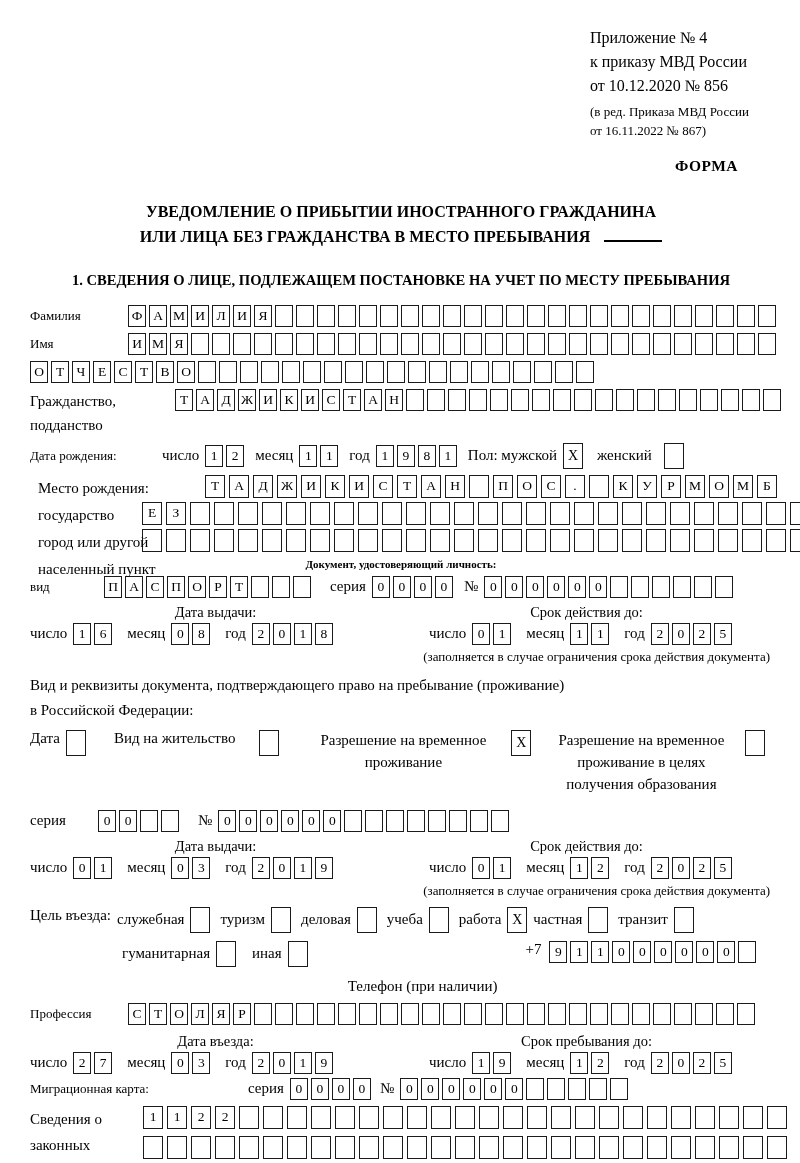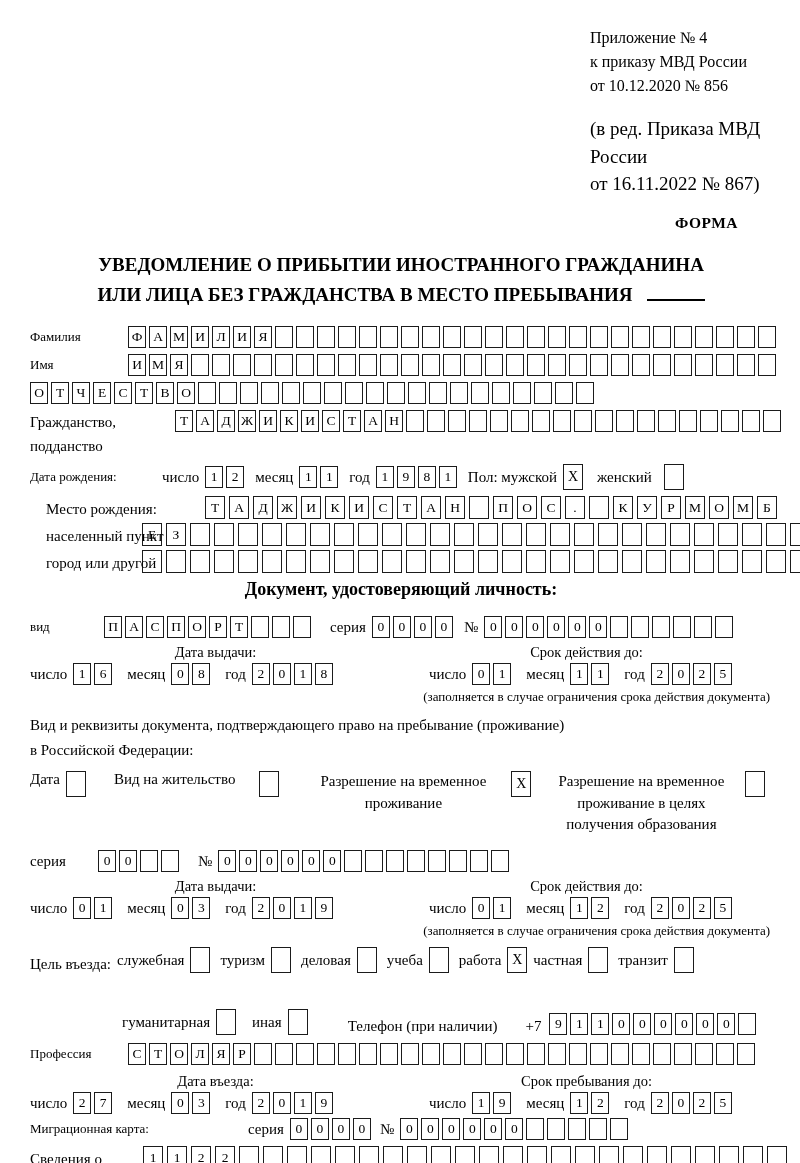--- a/index.html
+++ b/index.html
@@ -1,24 +1,24 @@
 <!DOCTYPE html>
 <html><head>
 <meta charset="utf-8">
 <style>
   html,body{margin:0;padding:0;background:#fff;}
   body{width:800px;height:1163px;font-family:"Liberation Serif",serif;color:#000;}
   .page{box-sizing:border-box;width:800px;height:1163px;padding:26px 28px 0 30px;overflow:hidden;}
 
   
   .appendix{margin-left:560px;font-size:16px;line-height:1.5;}
-  .appendix-note{margin-left:560px;font-size:19px;line-height:1.45;margin-top:17px;}
+  .appendix-note{margin-left:560px;font-size:13px;line-height:1.45;margin-top:5px;}
   .form-word{text-align:right;padding-right:34px;font-weight:bold;font-size:15.5px;margin-top:16px;letter-spacing:.5px;}
 
-  .title{margin-top:18px;text-align:center;font-weight:bold;font-size:19px;line-height:1.6;}
+  .title{margin-top:24px;text-align:center;font-weight:bold;font-size:16px;line-height:1.6;}
   .title-blank{display:inline-block;width:58px;border-bottom:2px solid #000;margin-left:14px;}
   .sec-heading{margin-top:22px;text-align:center;font-weight:bold;font-size:14.6px;white-space:nowrap;}
 
   .content{margin-top:16px;}
   .row{display:flex;align-items:center;margin-bottom:6px;}
   .row.top{align-items:flex-start;}
   .lbl{font-size:13px;flex-shrink:0;}
   .lbl-block{font-size:15px;line-height:24px;flex-shrink:0;}
 
   .boxes{display:inline-flex;flex-wrap:nowrap;}
@@ -27,42 +27,42 @@
            font-size:13.5px;background:#fff;flex-shrink:0;}
   .wide .cellbox{width:20px;height:23px;margin-right:4px;}
   .checkbox{box-sizing:border-box;display:inline-flex;align-items:center;justify-content:center;
             width:20px;height:26px;border:1.8px solid #1b1b1b;font-size:14px;background:#fff;flex-shrink:0;}
 
   .w95{width:98px;} .w145{width:145px;} .w175{width:175px;}
   .ml6{margin-left:6px;} .ml8{margin-left:8px;} .ml10{margin-left:10px;} .ml14{margin-left:14px;}
   .ml16{margin-left:16px;} .ml24{margin-left:24px;} .ml28{margin-left:28px;} .ml40{margin-left:40px;margin-top:37px;}
   .mr8{margin-right:8px;}
 
-  .center-bold{ text-align:center;font-weight:bold;font-size:18px;margin:6px 0 16px 0;}
+  .center-bold{ text-align:center;font-weight:bold;font-size:11px;margin:6px 0 6px 0;}
   .date-headers{display:flex;font-size:14.5px;margin-bottom:2px;}
   .date-headers .half{width:50%;text-align:center;}
   .daterow{display:flex;align-items:center;margin-bottom:4px;}
   .daterow .half{width:50%;display:flex;align-items:center;}
   .daterow .half.right{padding-left:28px;box-sizing:border-box;}
   .dlbl{font-size:15px;margin-right:6px;}
   .dgroup{display:inline-flex;align-items:center;margin-right:12px;}
   .note{font-size:13px;text-align:right;padding-right:2px;margin-bottom:8px;}
 
   .plain{font-size:15px;line-height:1.65;}
   .permit-row{display:flex;align-items:flex-start;margin:8px 0 14px 0;}
   .permit-lbl{font-size:15px;}
   .permit-lbl.c2{width:200px;text-align:center;line-height:1.45;}
   .permit-lbl.c3{width:192px;text-align:center;line-height:1.45;}
 
-  .purpose-row{display:flex;align-items:flex-end;margin-bottom:8px;font-size:15px;}
+  .purpose-row{display:flex;align-items:flex-start;margin-bottom:8px;font-size:15px;}
   .purpose-item{display:inline-flex;align-items:center;}
   .purpose-item .checkbox{margin-left:6px;}
 
   .birthplace{position:relative;margin-bottom:4px;}
-  .bp-labels{position:absolute;left:16px;top:0;width:172px;font-size:15px;line-height:27px;}
+  .bp-labels{position:absolute;left:8px;top:0;width:172px;font-size:15px;line-height:27px;}
   .bp-row{display:flex;margin-bottom:4px;}
   .bp-r1{margin-left:175px;}
   .bp-r23{margin-left:112px;}
 
   .legal{position:relative;margin-top:2px;}
   .legal-labels{position:absolute;left:0;top:0;width:140px;font-size:15px;line-height:26.5px;}
   .legal-row{display:flex;margin-left:113px;margin-bottom:7px;}
 </style>
 </head>
 <body>
@@ -78,20 +78,21 @@
     <div>(в ред. Приказа МВД России</div>
     <div>от 16.11.2022 № 867)</div>
   </div>
   <div class="form-word">ФОРМА</div>
 
   <div class="title">
     <div>УВЕДОМЛЕНИЕ О ПРИБЫТИИ ИНОСТРАННОГО ГРАЖДАНИНА</div>
     <div><span>ИЛИ ЛИЦА БЕЗ ГРАЖДАНСТВА В МЕСТО ПРЕБЫВАНИЯ</span><span class="title-blank"></span></div>
   </div>
 
+  <div class="sec-heading">1. СВЕДЕНИЯ О ЛИЦЕ, ПОДЛЕЖАЩЕМ ПОСТАНОВКЕ НА УЧЕТ ПО МЕСТУ ПРЕБЫВАНИЯ</div>
 
   <div class="content">
 
     <div class="row">
       <span class="lbl w95">Фамилия</span>
       <span class="boxes">
           <span class="cellbox">Ф</span>
           <span class="cellbox">А</span>
           <span class="cellbox">М</span>
           <span class="cellbox">И</span>
@@ -253,22 +254,23 @@
         </span>
       <span class="dlbl">Пол: мужской</span>
       <span class="checkbox">X</span>
       <span class="dlbl ml14">женский</span>
       <span class="checkbox ml6"></span>
     </div>
 
     <div class="birthplace wide">
       <div class="bp-labels">
         <div>Место рождения:</div>
+        <div>государство</div>
+        <div>город или другой</div>
         <div>населенный пункт</div>
-        <div>город или другой</div>
       </div>
       <div class="bp-row bp-r1">
           <span class="cellbox">Т</span>
           <span class="cellbox">А</span>
           <span class="cellbox">Д</span>
           <span class="cellbox">Ж</span>
           <span class="cellbox">И</span>
           <span class="cellbox">К</span>
           <span class="cellbox">И</span>
           <span class="cellbox">С</span>

